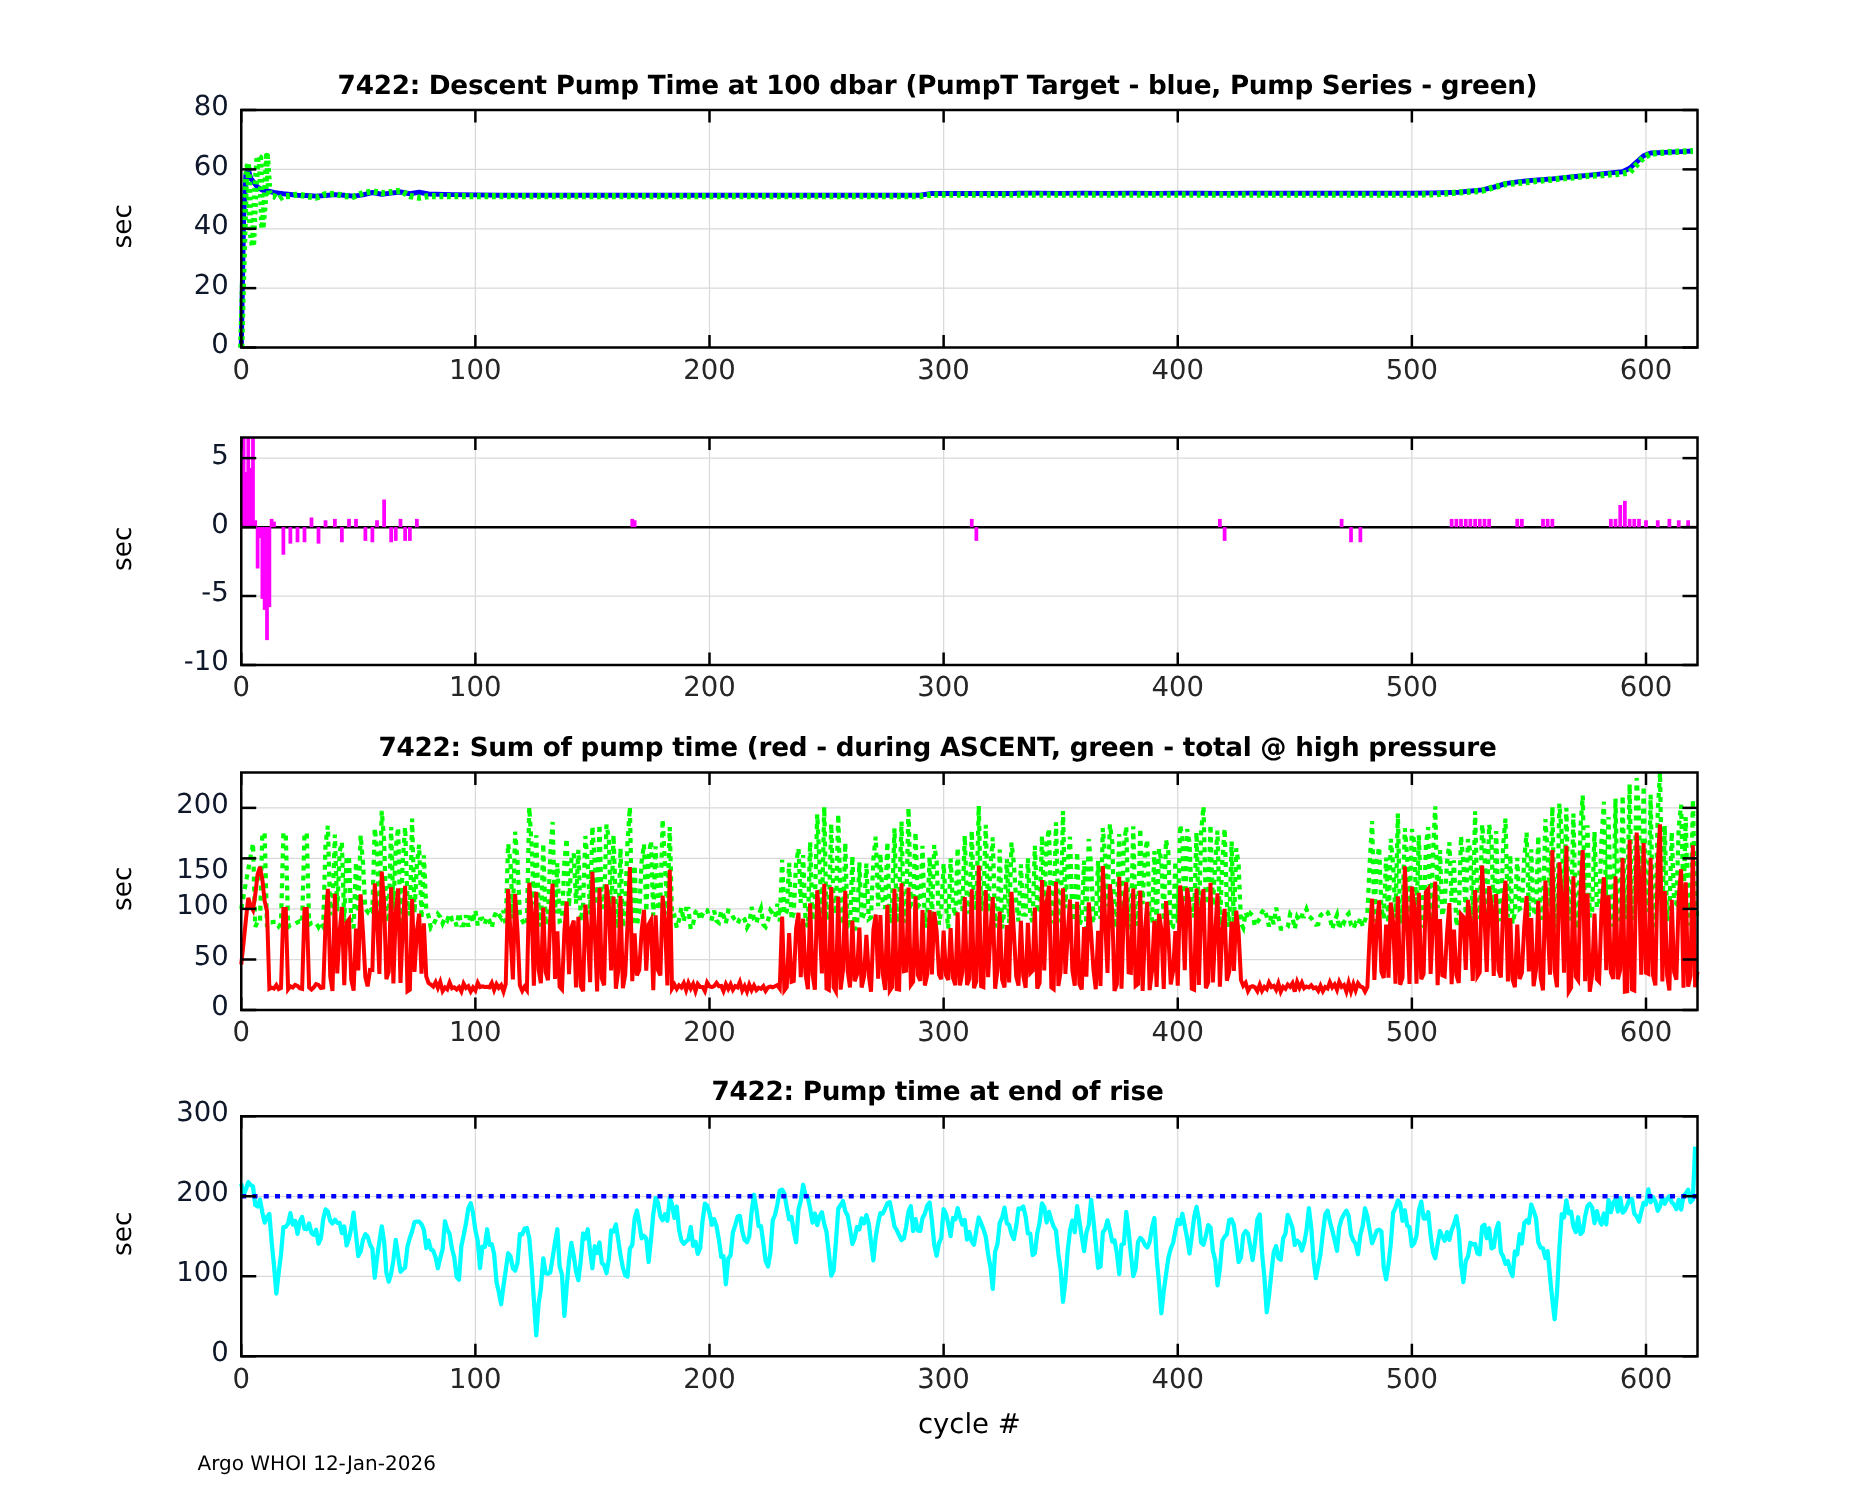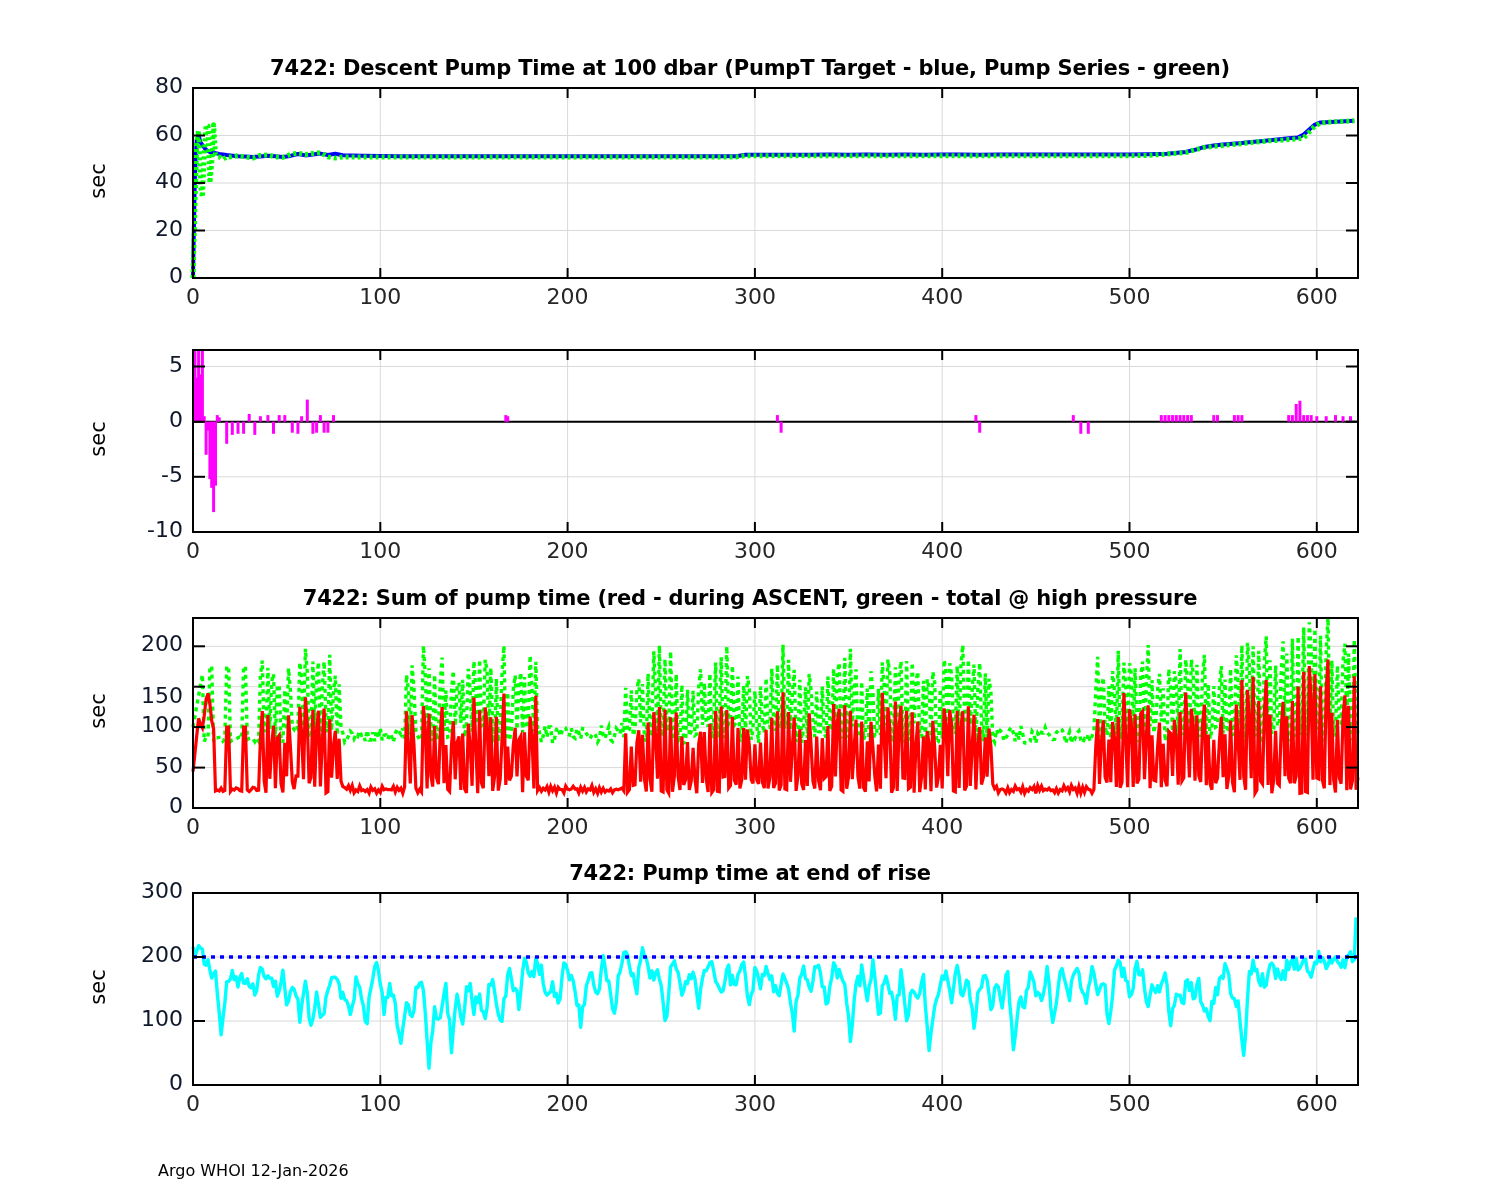--- a/index.html
+++ b/index.html
@@ -351,15 +351,16 @@
       <div class="tick-label-y" style="left: 71px; top: 990px; width: 112px;">100</div>
       <div class="tick-label-y" style="left: 71px; top: 926px; width: 112px;">200</div>
       <div class="tick-label-y" style="left: 71px; top: 862px; width: 112px;">300</div>
       <div class="tick-label-x" style="left: 133px; top: 1075px; width: 120px;">0</div>
       <div class="tick-label-x" style="left: 320.299px; top: 1075px; width: 120px;">100</div>
       <div class="tick-label-x" style="left: 507.598px; top: 1075px; width: 120px;">200</div>
       <div class="tick-label-x" style="left: 694.897px; top: 1075px; width: 120px;">300</div>
       <div class="tick-label-x" style="left: 882.196px; top: 1075px; width: 120px;">400</div>
       <div class="tick-label-x" style="left: 1069.5px; top: 1075px; width: 120px;">500</div>
       <div class="tick-label-x" style="left: 1256.79px; top: 1075px; width: 120px;">600</div>
+      <div class="xlabel" style="left: 625.5px; top: 1111px; width: 300px;">cycle #</div>
     </div>
     <div class="footer" style="left: 148px; top: 1161px; margin-left: 10px;">Argo WHOI 12-Jan-2026</div>
   </div>
 
 </body></html>

